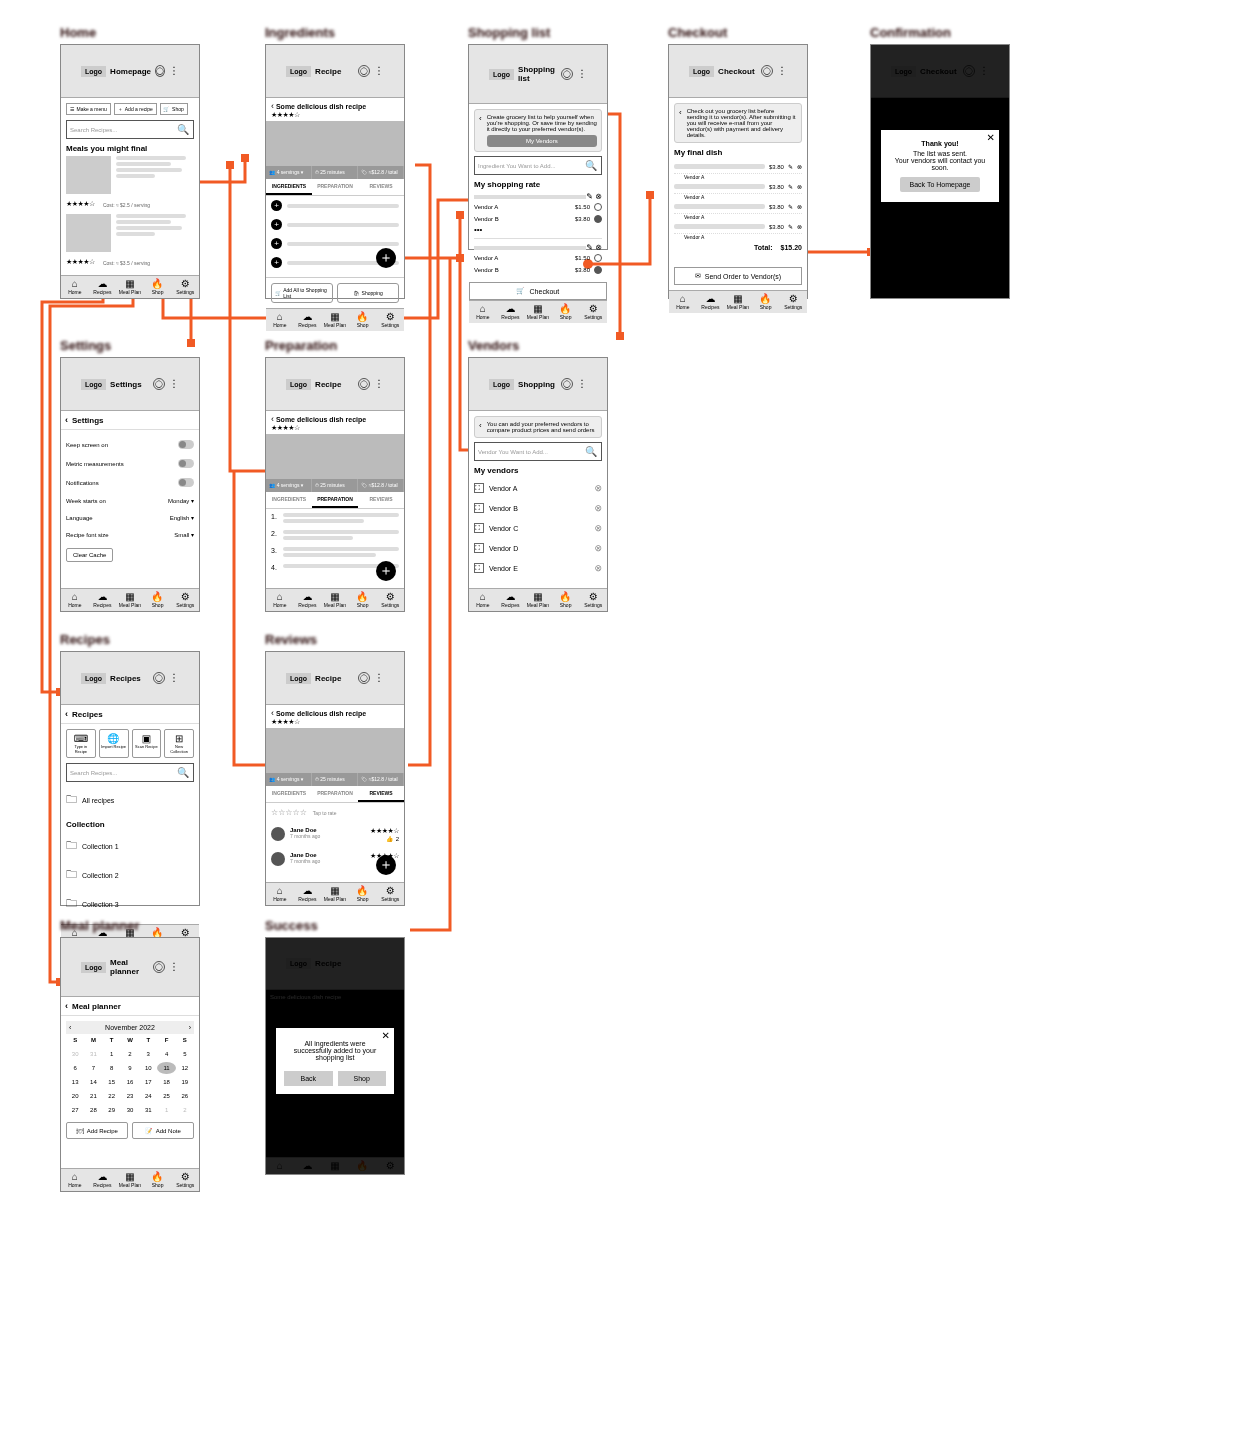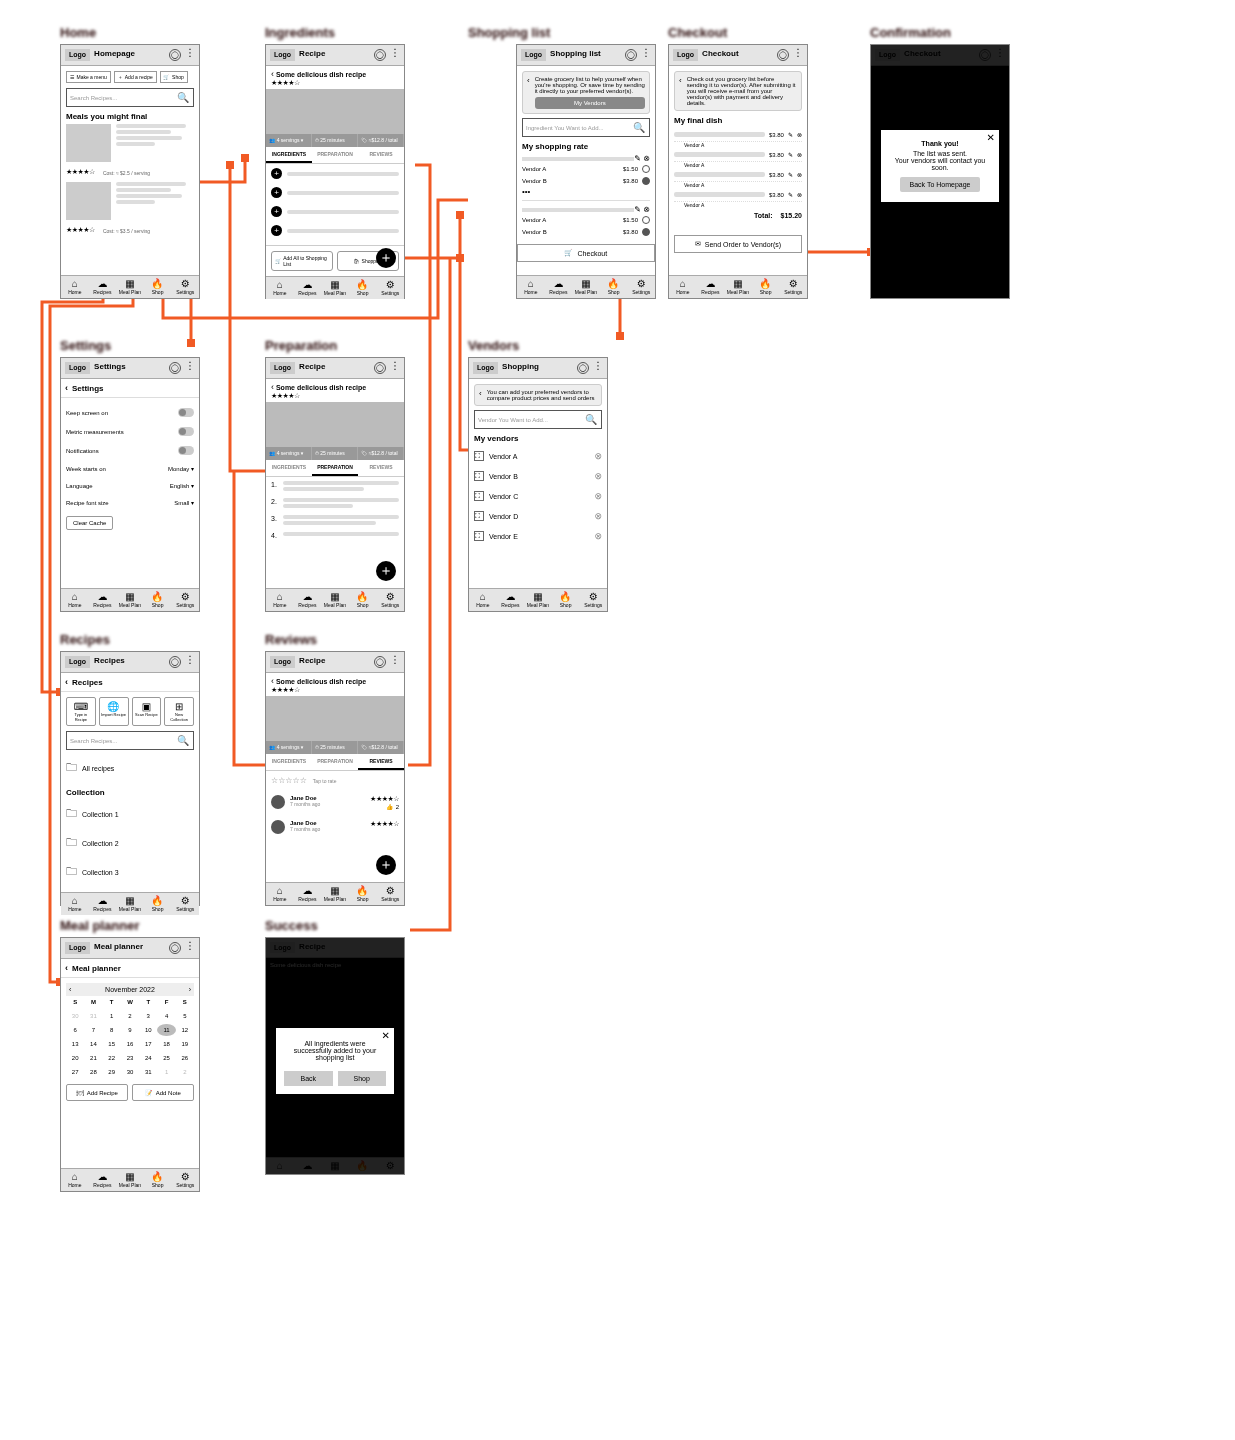--- a/index.html
+++ b/index.html
@@ -1,21 +1,21 @@
 <!DOCTYPE html>
 <html><head>
 <meta charset="utf-8">
 <style>
 * { margin:0; padding:0; box-sizing:border-box; font-family:Arial,sans-serif; }
 body { background:#fff; padding:20px; font-size:8px; }
 .canvas { position:relative; width:1235px; height:1440px; }
 .screen-wrap { position:absolute; }
 .screen-label { font-weight:bold; font-size:13px; color:#2a0a0a; margin-bottom:4px; filter:blur(1.5px); }
 .screen { width:140px; background:#fff; border:1px solid #888; display:flex; flex-direction:column; }
-.header { display:flex; gap:4px; padding:4px; background:#e5e5e5; border-bottom:1px solid #aaa; }
+.header { display:flex; align-items:center; gap:4px; padding:20px; background:#e5e5e5; border-bottom:1px solid #aaa; }
 .logo { background:#ccc; padding:2px 4px; font-size:7px; font-weight:bold; }
 .page-title { font-size:8px; font-weight:bold; flex:1; }
 .avatar { width:12px; height:12px; border:1px solid #555; border-radius:50%; display:flex; align-items:center; justify-content:center; font-size:7px; }
 .menu-dots { font-size:10px; line-height:8px; }
 .body { flex:1; padding:5px; font-size:7px; }
 .info-box { background:#eee; border:1px solid #ccc; padding:4px; font-size:6px; display:flex; gap:5px; align-items:flex-start; border-radius:3px; margin-bottom:4px; }
 .info-arrow { font-size:8px; }
 .wide-btn { background:#888; color:#fff; text-align:center; padding:3px; font-size:6px; border-radius:3px; margin-top:3px; }
 .search-box { border:1px solid #555; display:flex; align-items:center; padding:3px; margin:4px 0; }
 .search-box span:first-child { flex:1; color:#999; font-size:6px; }
@@ -287,21 +287,21 @@
     <div class="nav-item"><span class="nav-icon">☁</span><span>Recipes</span></div>
     <div class="nav-item"><span class="nav-icon">▦</span><span>Meal Plan</span></div>
     <div class="nav-item"><span class="nav-icon">🔥</span><span>Shop</span></div>
     <div class="nav-item"><span class="nav-icon">⚙</span><span>Settings</span></div>
   </div>
 </div>
 </div>
 
 <div class="screen-wrap" style="top:5px; left:448px;">
 <div class="screen-label">Shopping list</div>
-<div class="screen" style="height:255px;margin-left:48px;">
+<div class="screen" style="height:206px;">
   <div class="header">
           <span class="logo">Logo</span>
           <span class="page-title">Shopping list</span>
           <span class="avatar">◯</span>
           <span class="menu-dots">⋮</span>
         </div>
   <div class="body">
     <div class="info-box">
             <span class="info-arrow">‹</span>
             <div><span>Create grocery list to help yourself when you're shopping. Or save time by sending it directly to your preferred vendor(s).</span><div class="wide-btn">My Vendors</div></div>

